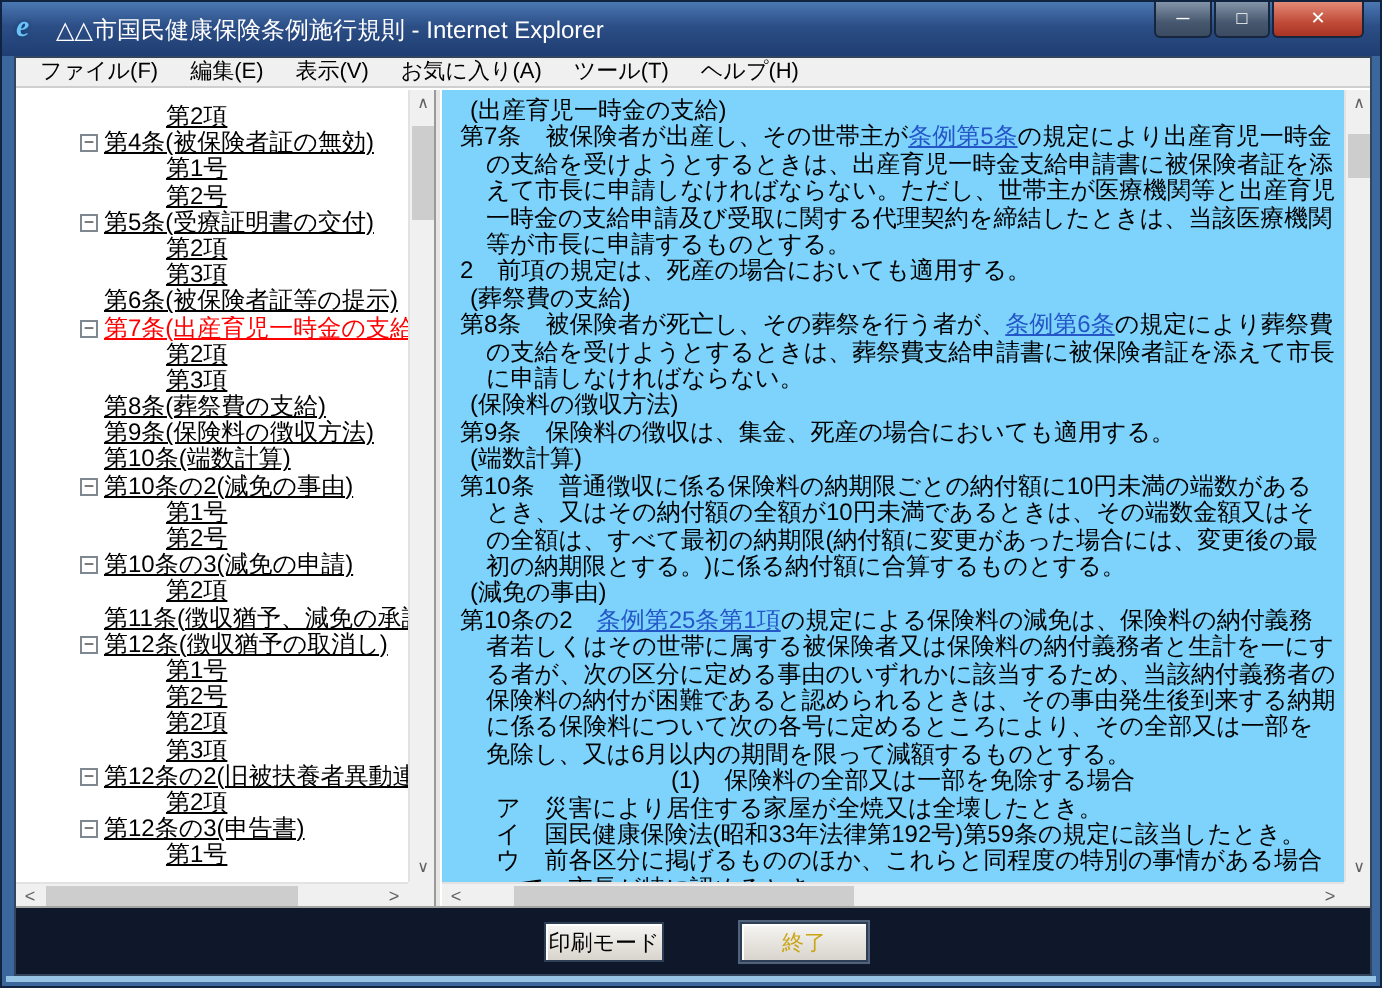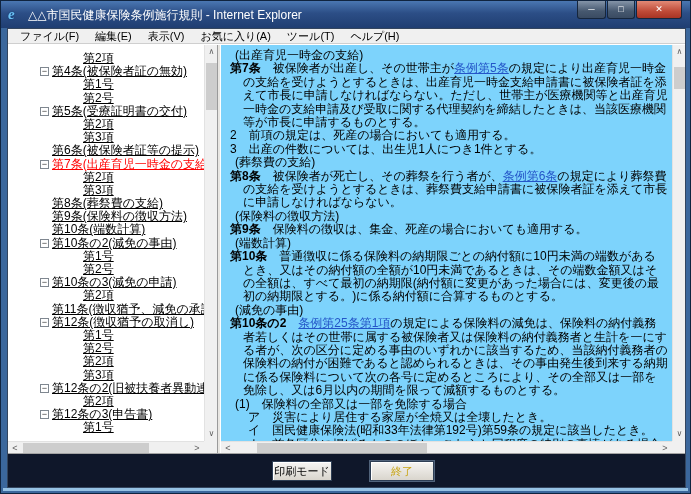--- a/index.html
+++ b/index.html
@@ -56,23 +56,23 @@
   .divider { width:4px; height:410px; background:#E8E6E2;
     border-left:1px solid #9A9A9A; border-right:1px solid #FFFFFF; }
 
   
   .content { position:relative; flex:1; height:410px; background:#7dd3fc; overflow:hidden; }
   .doc { position:absolute; left:0; top:0; right:13px; height:396px; overflow:hidden;
     padding:4px 4px 0 9px; font-size:12px; line-height:13.4px; color:#000;
     word-break:break-all; }
   .para.head  { margin-left:5px; }
   .para.art   { padding-left:13px; text-indent:-13px; }
-  .para.item1 { margin-left:5px;  padding-left:13px; text-indent:-13px; }
+  .para.item1 { margin-left:5px;  padding-left:13px; text-indent:-13px;text-align:center; }
   .para.item2 { margin-left:18px; padding-left:12px; text-indent:-12px; }
-  .bold { font-weight:bold; }
+  .bold { font-weight:normal; }
   a.law-link { color:#2456C8; cursor:pointer; }
 
   
   .vscroll { position:absolute; right:0; top:0; width:13px; bottom:14px;
     background:#F0F0F0; border-left:1px solid #E2E2E2; }
   .hscroll { position:absolute; left:0; bottom:0; height:14px; right:13px;
     background:#F0F0F0; border-top:1px solid #E2E2E2; }
   .corner { position:absolute; right:0; bottom:0; width:13px; height:14px; background:#F0F0F0; }
   .sarrow { position:absolute; color:#606060; text-align:center; cursor:pointer; }
   .vscroll .sarrow { left:0; width:13px; height:14px; font-size:8px; line-height:14px; }
@@ -160,21 +160,20 @@
         <div class="corner"></div>
       </div>
 
       <div class="divider"></div>
 
       <div class="content">
         <div class="doc" id="doc">
             <div class="para head"><span>(出産育児一時金の支給)</span></div>
             <div class="para art"><span class="bold">第7条</span><span>　被保険者が出産し、その世帯主が</span><a class="law-link" href="#">条例第5条</a><span>の規定により出産育児一時金の支給を受けようとするときは、出産育児一時金支給申請書に被保険者証を添えて市長に申請しなければならない。ただし、世帯主が医療機関等と出産育児一時金の支給申請及び受取に関する代理契約を締結したときは、当該医療機関等が市長に申請するものとする。</span></div>
             <div class="para art"><span>2　前項の規定は、死産の場合においても適用する。</span></div>
-            <div class="para art"><span>3　出産の件数については、出生児1人につき1件とする。</span></div>
             <div class="para head"><span>(葬祭費の支給)</span></div>
             <div class="para art"><span class="bold">第8条</span><span>　被保険者が死亡し、その葬祭を行う者が、</span><a class="law-link" href="#">条例第6条</a><span>の規定により葬祭費の支給を受けようとするときは、葬祭費支給申請書に被保険者証を添えて市長に申請しなければならない。</span></div>
             <div class="para head"><span>(保険料の徴収方法)</span></div>
             <div class="para art"><span class="bold">第9条</span><span>　保険料の徴収は、集金、死産の場合においても適用する。</span></div>
             <div class="para head"><span>(端数計算)</span></div>
             <div class="para art"><span class="bold">第10条</span><span>　普通徴収に係る保険料の納期限ごとの納付額に10円未満の端数があるとき、又はその納付額の全額が10円未満であるときは、その端数金額又はその全額は、すべて最初の納期限(納付額に変更があった場合には、変更後の最初の納期限とする。)に係る納付額に合算するものとする。</span></div>
             <div class="para head"><span>(減免の事由)</span></div>
             <div class="para art"><span class="bold">第10条の2</span><span>　</span><a class="law-link" href="#">条例第25条第1項</a><span>の規定による保険料の減免は、保険料の納付義務者若しくはその世帯に属する被保険者又は保険料の納付義務者と生計を一にする者が、次の区分に定める事由のいずれかに該当するため、当該納付義務者の保険料の納付が困難であると認められるときは、その事由発生後到来する納期に係る保険料について次の各号に定めるところにより、その全部又は一部を免除し、又は6月以内の期間を限って減額するものとする。</span></div>
             <div class="para item1"><span>(1)　保険料の全部又は一部を免除する場合</span></div>
             <div class="para item2"><span>ア　災害により居住する家屋が全焼又は全壊したとき。</span></div>

